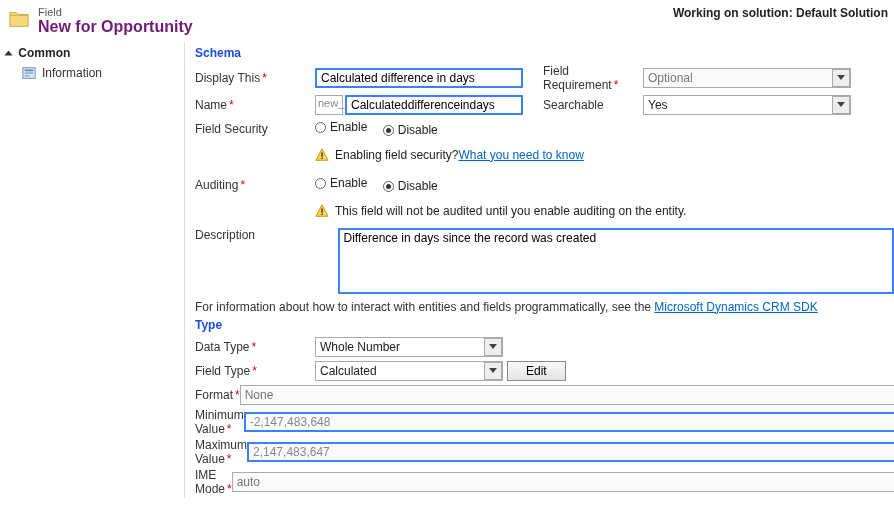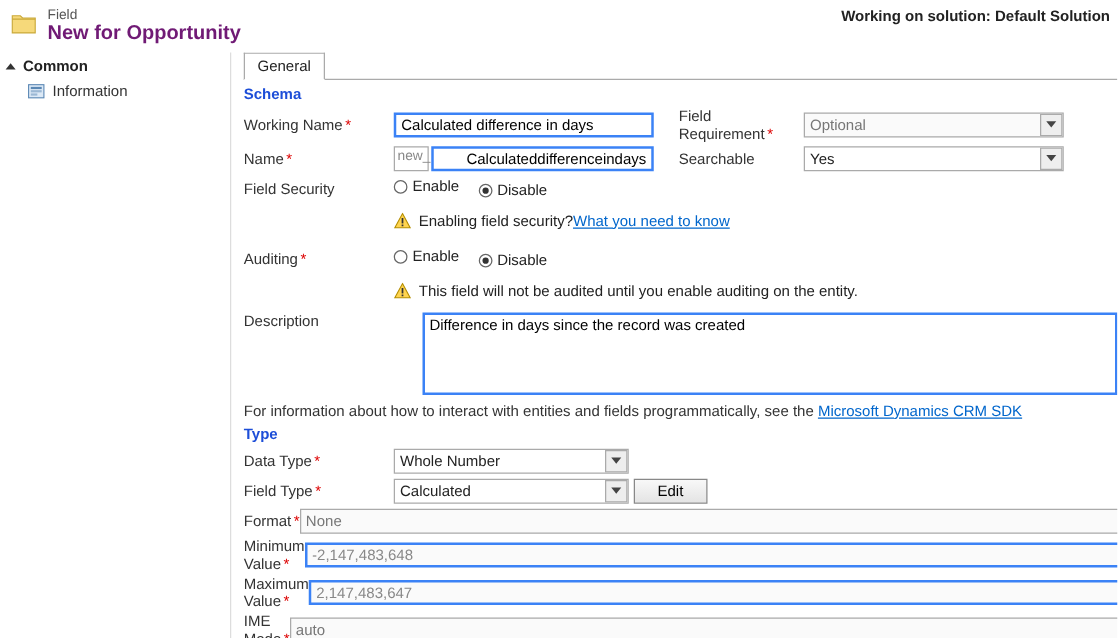--- a/index.html
+++ b/index.html
@@ -85,45 +85,42 @@
           <rect x="1" y="2" width="14" height="12" fill="#dce9f6" stroke="#5a87b4"></rect>
           <rect x="3" y="4" width="10" height="2" fill="#5a87b4"></rect>
           <rect x="3" y="7" width="10" height="2" fill="#9bb8d4"></rect>
           <rect x="3" y="10" width="6" height="2" fill="#9bb8d4"></rect>
         </svg>
       <span>Information</span>
     </div>
   </div>
 
   <div class="main">
-    <div class="tabstrip">
-      <div class="tab">General</div>
-    </div>
 
     <div class="section-head">Schema</div>
 
     <div class="row">
-      <div class="lbl"><span>Working Name</span><span class="req">*</span></div>
+      <div class="lbl"><span>Display This</span><span class="req">*</span></div>
       <div class="mid"><input type="text" value="Calculated difference in days" style=""></div>
       <div class="lbl2"><span>Field Requirement</span><span class="req">*</span></div>
       <div class="sel-wrap">
         <div class="sel-box disabled">
           <span>Optional</span>
         </div>
         <div class="chev-box">
             <span class="chev"></span>
           </div>
       </div>
     </div>
 
     <div class="row">
       <div class="lbl"><span>Name</span><span class="req">*</span></div>
       <div class="mid" style="display:flex;">
         <span class="name-prefix">new_</span>
-        <input type="text" class="name-main" style="height: 20px; text-align: right;" value="Calculateddifferenceindays">
+        <input type="text" class="name-main" style="height: 20px;" value="Calculateddifferenceindays">
       </div>
       <div class="lbl2">Searchable</div>
       <div class="sel-wrap">
         <div class="sel-box">
           <span>Yes</span>
         </div>
         <div class="chev-box">
             <span class="chev"></span>
           </div>
       </div>

